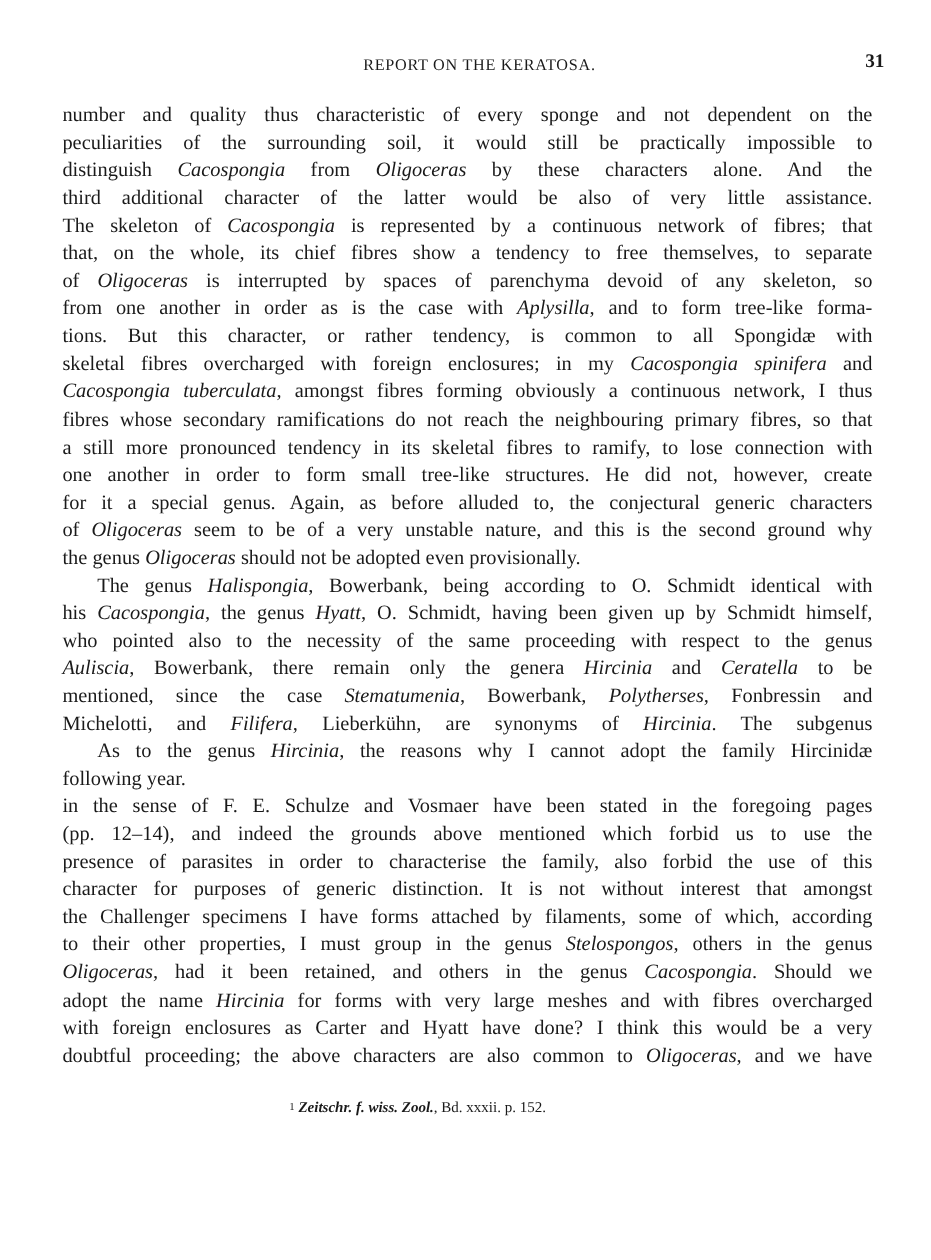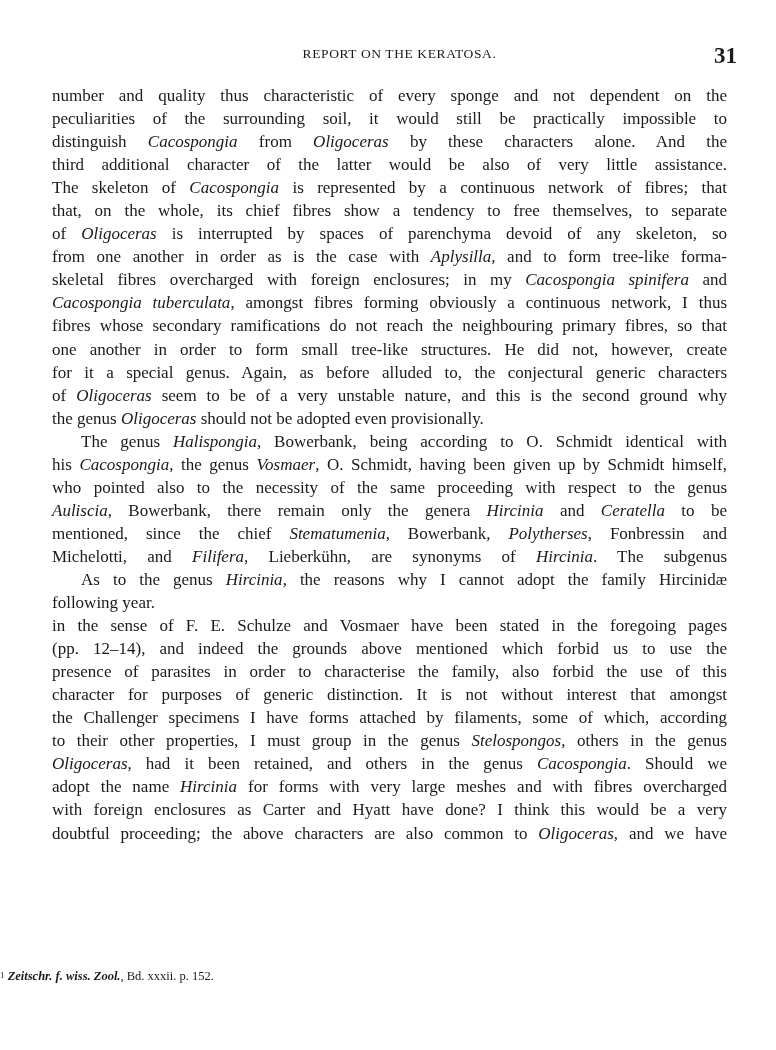--- a/index.html
+++ b/index.html
@@ -1,61 +1,63 @@
 <!DOCTYPE html>
 <html><head>
 <meta charset="utf-8">
 <style>
   html, body { margin:0; padding:0; background:#ffffff; }
   body { width:776px; height:1050px; position:relative; overflow:hidden;
          font-family:"Liberation Serif","DejaVu Serif",serif; color:#1a1a1a; }
   .header { position:absolute; top:44px; left:62px; width:675px; height:24px; }
   .running-title { position:absolute; left:0; right:0; text-align:center;
          font-size:13.5px; letter-spacing:0.6px; top:2px; }
-  .page-number { position:absolute; right:0; top:-1px; font-size:23px; font-weight:bold; }
+  .page-number { position:absolute; right:0; top:-1px; font-size:16px; font-weight:bold; }
   .body { position:absolute; top:84px; left:52px; width:675px; }
   .line { height:23.05px; line-height:23px; font-size:17px; white-space:nowrap;
           text-align:justify; text-align-last:justify; }
   .line.last { text-align-last:left;font-family:Liberation Serif, serif; }
   .line.indent { padding-left:29px; }
   i { font-style:italic; }
   sup { font-size:9px; vertical-align:top; line-height:12px; }
-  .footnote { position:absolute; top:969px; left:0; width:696px; 
+  .footnote { position:absolute; top:916px; left:0; width:696px; text-align:center;
               font-size:12.5px; }
   .footnote i { font-weight:bold; }
 </style>
 </head>
 <body>
 
 <div class="header">
   <div class="running-title">REPORT ON THE KERATOSA.</div>
   <div class="page-number">31</div>
 </div>
 
 <div class="body" id="body-text">
     <div class="line"><span>number and quality thus characteristic of every sponge and not dependent on the</span></div>
     <div class="line"><span>peculiarities of the surrounding soil, it would still be practically impossible to</span></div>
     <div class="line"><span>distinguish </span><i>Cacospongia</i><span> from </span><i>Oligoceras</i><span> by these characters alone.  And the</span></div>
     <div class="line"><span>third additional character of the latter would be also of very little assistance.</span></div>
     <div class="line"><span>The skeleton of </span><i>Cacospongia</i><span> is represented by a continuous network of fibres; that</span></div>
     <div class="line"><span>that, on the whole, its chief fibres show a tendency to free themselves, to separate</span></div>
     <div class="line"><span>of </span><i>Oligoceras</i><span> is interrupted by spaces of parenchyma devoid of any skeleton, so</span></div>
     <div class="line"><span>from one another in order as is the case with </span><i>Aplysilla</i><span>, and to form tree-like forma-</span></div>
+    <div class="line"><span>tions.  But this character, or rather tendency, is common to all Spongidæ with</span></div>
     <div class="line"><span>skeletal fibres overcharged with foreign enclosures; in my </span><i>Cacospongia spinifera</i><span> and</span></div>
     <div class="line"><i>Cacospongia tuberculata</i><span>, amongst fibres forming obviously a continuous network, I thus</span></div>
     <div class="line"><span>fibres whose secondary ramifications do not reach the neighbouring primary fibres, so that</span></div>
+    <div class="line"><span>a still more pronounced tendency in its skeletal fibres to ramify, to lose connection with</span></div>
     <div class="line"><span>one another in order to form small tree-like structures.  He did not, however, create</span></div>
     <div class="line"><span>for it a special genus.  Again, as before alluded to, the conjectural generic characters</span></div>
     <div class="line"><span>of </span><i>Oligoceras</i><span> seem to be of a very unstable nature, and this is the second ground why</span></div>
     <div class="line last"><span>the genus </span><i>Oligoceras</i><span> should not be adopted even provisionally.</span></div>
     <div class="line indent"><span>The genus </span><i>Halispongia</i><span>, Bowerbank, being according to O. Schmidt identical with</span></div>
-    <div class="line"><span>his </span><i>Cacospongia</i><span>, the genus </span><i>Vosmaer</i><span>, O. Schmidt, having been given up by Schmidt himself,</span></div>
+    <div class="line"><span>his </span><i>Cacospongia</i><span>, the genus </span><i>Hyatt</i><span>, O. Schmidt, having been given up by Schmidt himself,</span></div>
     <div class="line"><span>who pointed also to the necessity of the same proceeding with respect to the genus</span></div>
     <div class="line"><i>Auliscia</i><span>, Bowerbank, there remain only the genera </span><i>Hircinia</i><span> and </span><i>Ceratella</i><span> to be</span></div>
-    <div class="line"><span>mentioned, since the chief </span><i>Stematumenia</i><span>, Bowerbank, </span><i>Polytherses</i><span>, Fonbressin and</span></div>
+    <div class="line"><span>mentioned, since the case </span><i>Stematumenia</i><span>, Bowerbank, </span><i>Polytherses</i><span>, Fonbressin and</span></div>
     <div class="line"><span>Michelotti, and </span><i>Filifera</i><span>, Lieberkühn, are synonyms of </span><i>Hircinia</i><span>.  The subgenus</span></div>
     <div class="line indent"><span>As to the genus </span><i>Hircinia</i><span>, the reasons why I cannot adopt the family Hircinidæ</span></div>
     <div class="line last"><span>following year.</span></div>
     <div class="line"><span>in the sense of F. E. Schulze and Vosmaer have been stated in the foregoing pages</span></div>
     <div class="line"><span>(pp. 12–14), and indeed the grounds above mentioned which forbid us to use the</span></div>
     <div class="line"><span>presence of parasites in order to characterise the family, also forbid the use of this</span></div>
     <div class="line"><span>character for purposes of generic distinction.  It is not without interest that amongst</span></div>
     <div class="line"><span>the Challenger specimens I have forms attached by filaments, some of which, according</span></div>
     <div class="line"><span>to their other properties, I must group in the genus </span><i>Stelospongos</i><span>, others in the genus</span></div>
     <div class="line"><i>Oligoceras</i><span>, had it been retained, and others in the genus </span><i>Cacospongia</i><span>.  Should we</span></div>

